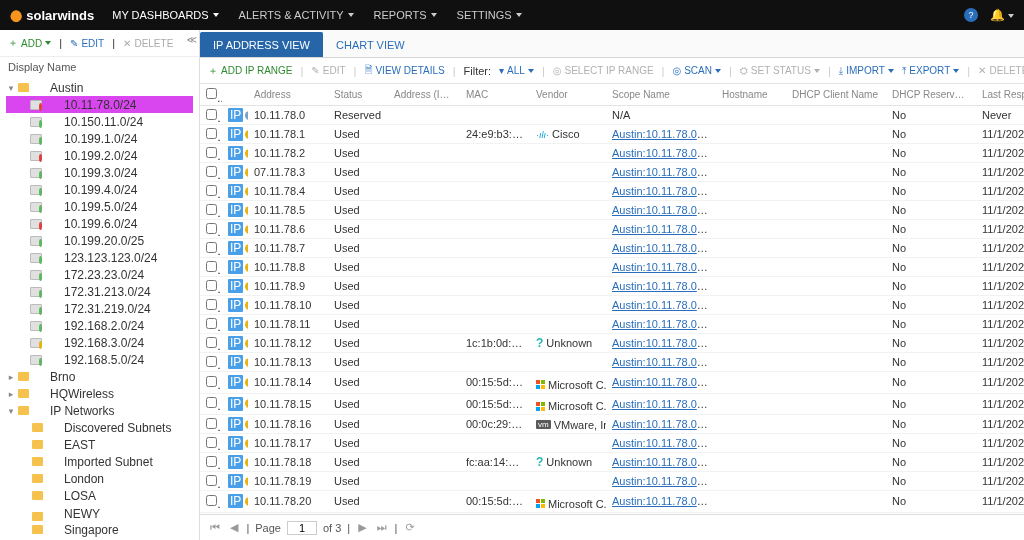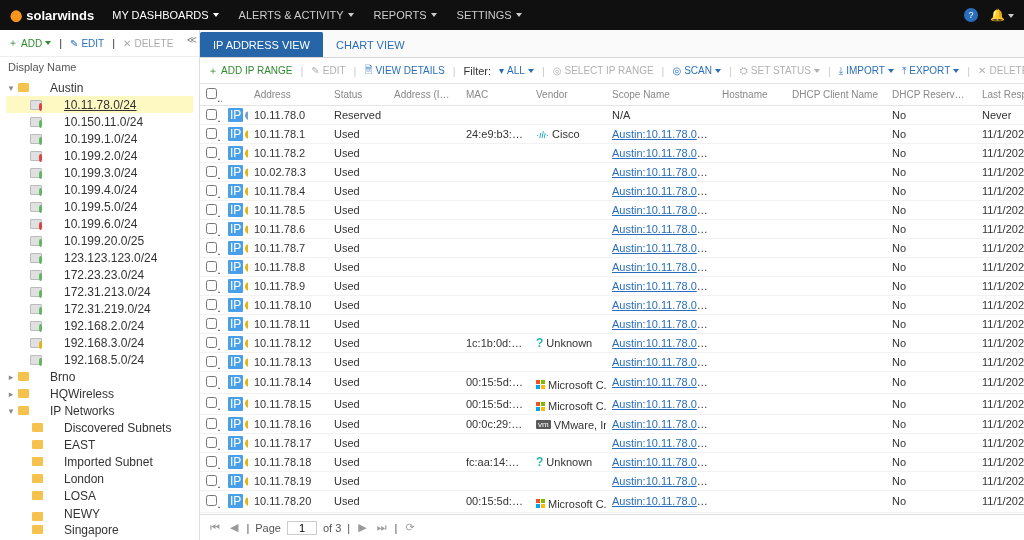--- a/index.html
+++ b/index.html
@@ -19,21 +19,21 @@
   
   .workspace { display: flex; height: calc(100% - 30px); }
   .sidebar { width: 200px; border-right: 1px solid #ddd; padding: 4px 0; overflow-y: auto; position: relative; }
   .collapse-handle { position: absolute; right: 2px; top: 4px; font-size: 10px; color: #888; cursor: pointer; }
   .side-toolbar { display: flex; align-items: center; gap: 8px; padding: 2px 8px 6px 8px; border-bottom: 1px solid #eee; }
   .tb-btn { font-size: 10px; color: #2a6ebb; cursor: pointer; display: inline-flex; align-items: center; gap: 3px; }
   .tb-btn.disabled { color: #aaa; cursor: default; }
   .side-head { font-size: 11px; color: #555; padding: 4px 8px; }
   .tree { padding: 2px 6px; }
   .tree-row { display: flex; align-items: center; height: 17px; padding: 0 2px; cursor: pointer; white-space: nowrap; overflow: hidden; }
-  .tree-row.sel { background: #fef9c3; text-decoration: underline; }
+  .tree-row.sel { background: #d946ef; }
   .tree-toggle { width: 10px; color: #888; font-size: 9px; display: inline-block; text-align: center; }
   .tree-icon { width: 14px; display: inline-flex; align-items: center; justify-content: center; }
   .folder-icon::before { content: ""; display: inline-block; width: 11px; height: 9px; background: #f5c24e; border-radius: 1px; }
   .subnet-icon { position: relative; width: 12px; height: 10px; }
   .subnet-icon::before { content: ""; display: inline-block; width: 10px; height: 8px; background: #e0e0e0; border: 1px solid #bbb; border-radius: 1px; }
   .status-dot { width: 8px; height: 8px; border-radius: 50%; display: inline-block; margin-left: -3px; margin-right: 2px; position: relative; top: 2px; }
   .dot-red { background: #e23c3c; }
   .dot-green { background: #5db85d; }
   .dot-yellow { background: #e8b30f; }
   .tree-label { margin-left: 20px; font-size: 12px; }
@@ -408,21 +408,21 @@
               <td></td>
               <td>No</td>
               <td>11/1/2023</td>
             </tr>
             <tr>
               <td><input type="checkbox" style=""></td>
               <td><span class="row-ip-icon">
                   <span class="ip-badge">IP</span>
                   <span class="row-dot used"></span>
                 </span></td>
-              <td>10.02.78.3</td>
+              <td>07.11.78.3</td>
               <td>Used</td>
               <td></td>
               <td></td>
               <td></td>
               <td><a href="#">Austin:10.11.78.0/24</a></td>
               <td></td>
               <td></td>
               <td>No</td>
               <td>11/1/2023</td>
             </tr>

